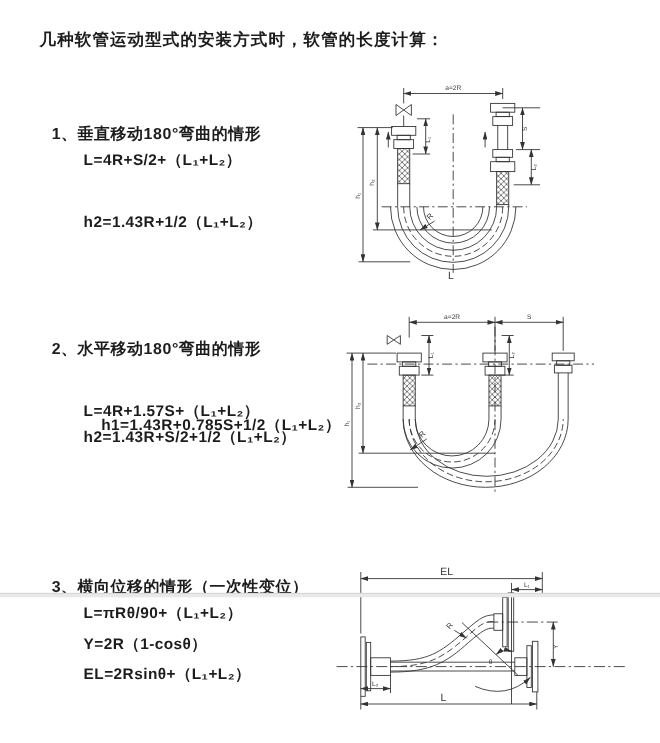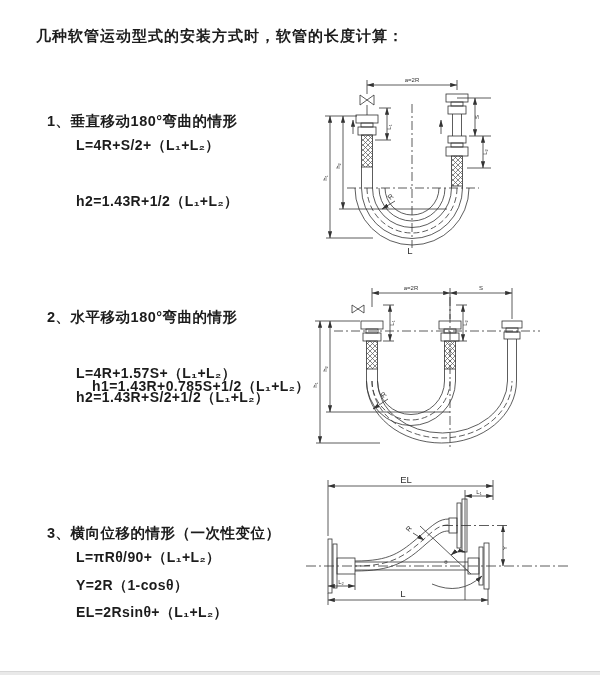--- a/index.html
+++ b/index.html
@@ -1,18 +1,18 @@
 <!DOCTYPE html>
 <html><head>
 <meta charset="utf-8">
 <style>
   * { margin:0; padding:0; box-sizing:border-box; }
   html,body { width:600px; height:675px; background:#ffffff; overflow:hidden;
     font-family:"Liberation Sans","DejaVu Sans",sans-serif; color:#1c1c1c; }
-  .page { position:relative; width:600px; height:675px; background:#fff; }
+  .page { position:relative; width:600px; height:543px; background:#fff; }
   .title { position:absolute; left:36px; top:27px; font-size:15px; font-weight:bold; letter-spacing:1px; }
   .sec-heading { position:absolute; font-size:14.5px; font-weight:bold; letter-spacing:0.5px;text-align:center; }
   .formula { position:absolute; font-size:14px; font-weight:bold; letter-spacing:0.4px;text-align:center; }
   .diagram { position:absolute; }
   svg { display:block; }
   svg text { font-family:"Liberation Sans","DejaVu Sans",sans-serif; fill:#333; }
   .dimtxt { font-size:6px; }
   .bigtxt { font-size:9.5px; }
   .page-edge { position:absolute; left:0; bottom:0; width:600px; height:4px; background:#e9e9e9; border-top:1px solid #d7d7d7; }
 </style>
@@ -198,21 +198,21 @@
         <text class="dimtxt" x="84" y="116" text-anchor="middle" transform="rotate(-45 84 114)" style="font-size:7px">R</text>
       </g>
     </svg>
   </div>
 
   <div class="sec-heading" style="left:47px; top:524px;">3、横向位移的情形（一次性变位）</div>
   <div class="formula" style="left:76px; top:549px;">L=πRθ/90+（L₁+L₂）</div>
   <div class="formula" style="left:76px; top:577px;">Y=2R（1-cosθ）</div>
   <div class="formula" style="left:76px; top:604px;">EL=2Rsinθ+（L₁+L₂）</div>
 
-  <div class="diagram" style="left:298px; top:466px;text-decoration:underline;">
+  <div class="diagram" style="left:298px; top:506px;text-decoration:underline;">
     <svg width="292" height="162" viewBox="0 0 292 162">
       <g stroke="#333" stroke-width="0.8" fill="none">
 
         <line x1="8" y1="100" x2="272" y2="100" stroke-dasharray="10 3 2 3"></line>
 
         <g>
           <rect x="30" y="73" width="4" height="54"></rect>
             <rect x="35" y="78" width="4" height="44"></rect>
             <rect x="39" y="92" width="18" height="16"></rect>
         </g>

